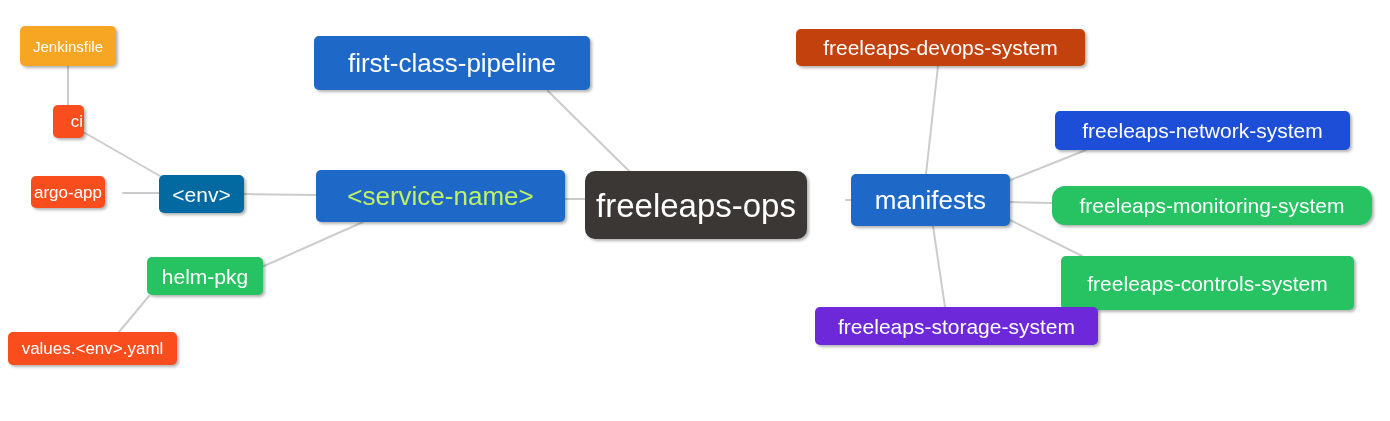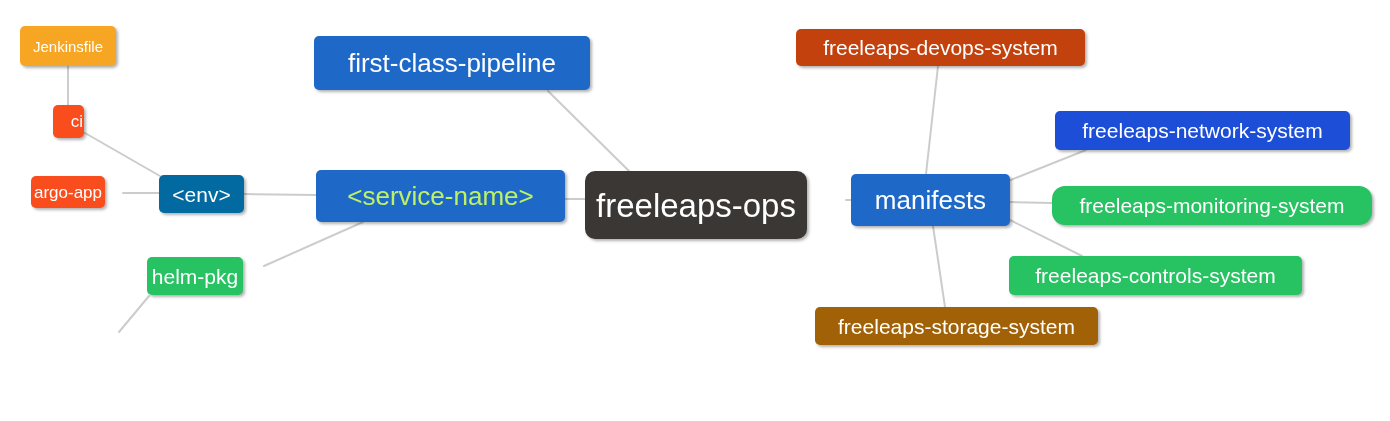--- a/index.html
+++ b/index.html
@@ -41,29 +41,29 @@
     box-sizing: border-box;
     cursor: default;
     line-height: 1;
   }
   
   .n0  { left: 585px;  top: 171px; width: 222px; height: 68px; font-size: 33px; border-radius: 10px; }
   .n1  { left: 314px;  top: 36px;  width: 276px; height: 54px; font-size: 26px; }
   .n2  { left: 316px;  top: 170px; width: 249px; height: 52px; font-size: 26px; }
   .n3  { left: 851px;  top: 174px; width: 159px; height: 52px; font-size: 26px; }
   .n4  { left: 159px;  top: 175px; width: 85px;  height: 38px; font-size: 21px; }
-  .n5  { left: 147px;  top: 257px; width: 96px; height: 38px; font-size: 21px; }
+  .n5  { left: 147px;  top: 257px; width: 116px; height: 38px; font-size: 21px; }
   .n6  { left: 53px;   top: 105px; width: 31px;  height: 33px; font-size: 17px; padding-left: 17px; }
   .n7  { left: 31px;   top: 176px; width: 74px;  height: 32px; font-size: 17px; }
   .n8  { left: 20px;   top: 26px;  width: 96px;  height: 40px; font-size: 15px; }
   .n9  { left: 8px;    top: 332px; width: 169px; height: 33px; font-size: 17px; }
   .n10 { left: 796px;  top: 29px;  width: 289px; height: 37px; font-size: 21px; }
   .n11 { left: 1055px; top: 111px; width: 295px; height: 39px; font-size: 21px; }
   .n12 { left: 1052px; top: 186px; width: 320px; height: 39px; font-size: 21px; }
-  .n13 { left: 1009px; top: 256px; width: 293px; height: 39px; font-size: 21px; }
+  .n13 { left: 1061px; top: 256px; width: 293px; height: 54px; font-size: 21px; }
   .n14 { left: 815px;  top: 307px; width: 283px; height: 38px; font-size: 21px; }
 </style>
 </head>
 <body>
 
 <div class="canvas">
 
   <svg class="edges" viewBox="0 0 1390 421">
     <line class="edge" x1="68" y1="58" x2="68" y2="105" style="stroke: rgb(204, 204, 204);"></line>
     <line class="edge" x1="85" y1="133" x2="160" y2="176" style="stroke: rgb(204, 204, 204);"></line>
@@ -83,19 +83,20 @@
 
   <div class="node n0" style="background-color: rgb(58, 55, 53); color: rgb(255, 255, 255);">freeleaps-ops</div>
   <div class="node n1" style="background-color: rgb(30, 105, 200); color: rgb(255, 255, 255);">first-class-pipeline</div>
   <div class="node n2" style="background-color: rgb(30, 105, 200); color: #bef264;">&lt;service-name&gt;</div>
   <div class="node n3" style="background-color: rgb(30, 105, 200); color: rgb(255, 255, 255);">manifests</div>
   <div class="node n4" style="background-color: #0369a1; color: rgb(255, 255, 255);">&lt;env&gt;</div>
   <div class="node n5" style="background-color: rgb(39, 194, 98); color: rgb(255, 255, 255);">helm-pkg</div>
   <div class="node n6" style="background-color: rgb(249, 77, 30); color: rgb(255, 255, 255);">ci</div>
   <div class="node n7" style="background-color: rgb(249, 77, 30); color: rgb(255, 255, 255);">argo-app</div>
   <div class="node n8" style="background-color: rgb(246, 166, 35); color: rgb(255, 255, 255);">Jenkinsfile</div>
+  <div class="node n9" style="background-color: rgb(249, 77, 30); color: rgb(255, 255, 255);">values.&lt;env&gt;.yaml</div>
   <div class="node n10" style="background-color: #c2410c; color: rgb(255, 255, 255);">freeleaps-devops-system</div>
   <div class="node n11" style="background-color: #1d4ed8; color: rgb(255, 255, 255);">freeleaps-network-system</div>
   <div class="node n12" style="background-color: rgb(39, 194, 98); color: rgb(255, 255, 255); border-radius: 13px;">freeleaps-monitoring-system</div>
   <div class="node n13" style="background-color: rgb(39, 194, 98); color: rgb(255, 255, 255);">freeleaps-controls-system</div>
-  <div class="node n14" style="background-color: #a16207; color: rgb(255, 255, 255);">freeleaps-storage-system</div>
+  <div class="node n14" style="background-color: #6d28d9; color: rgb(255, 255, 255);">freeleaps-storage-system</div>
 
 </div>
 
 </body></html>

